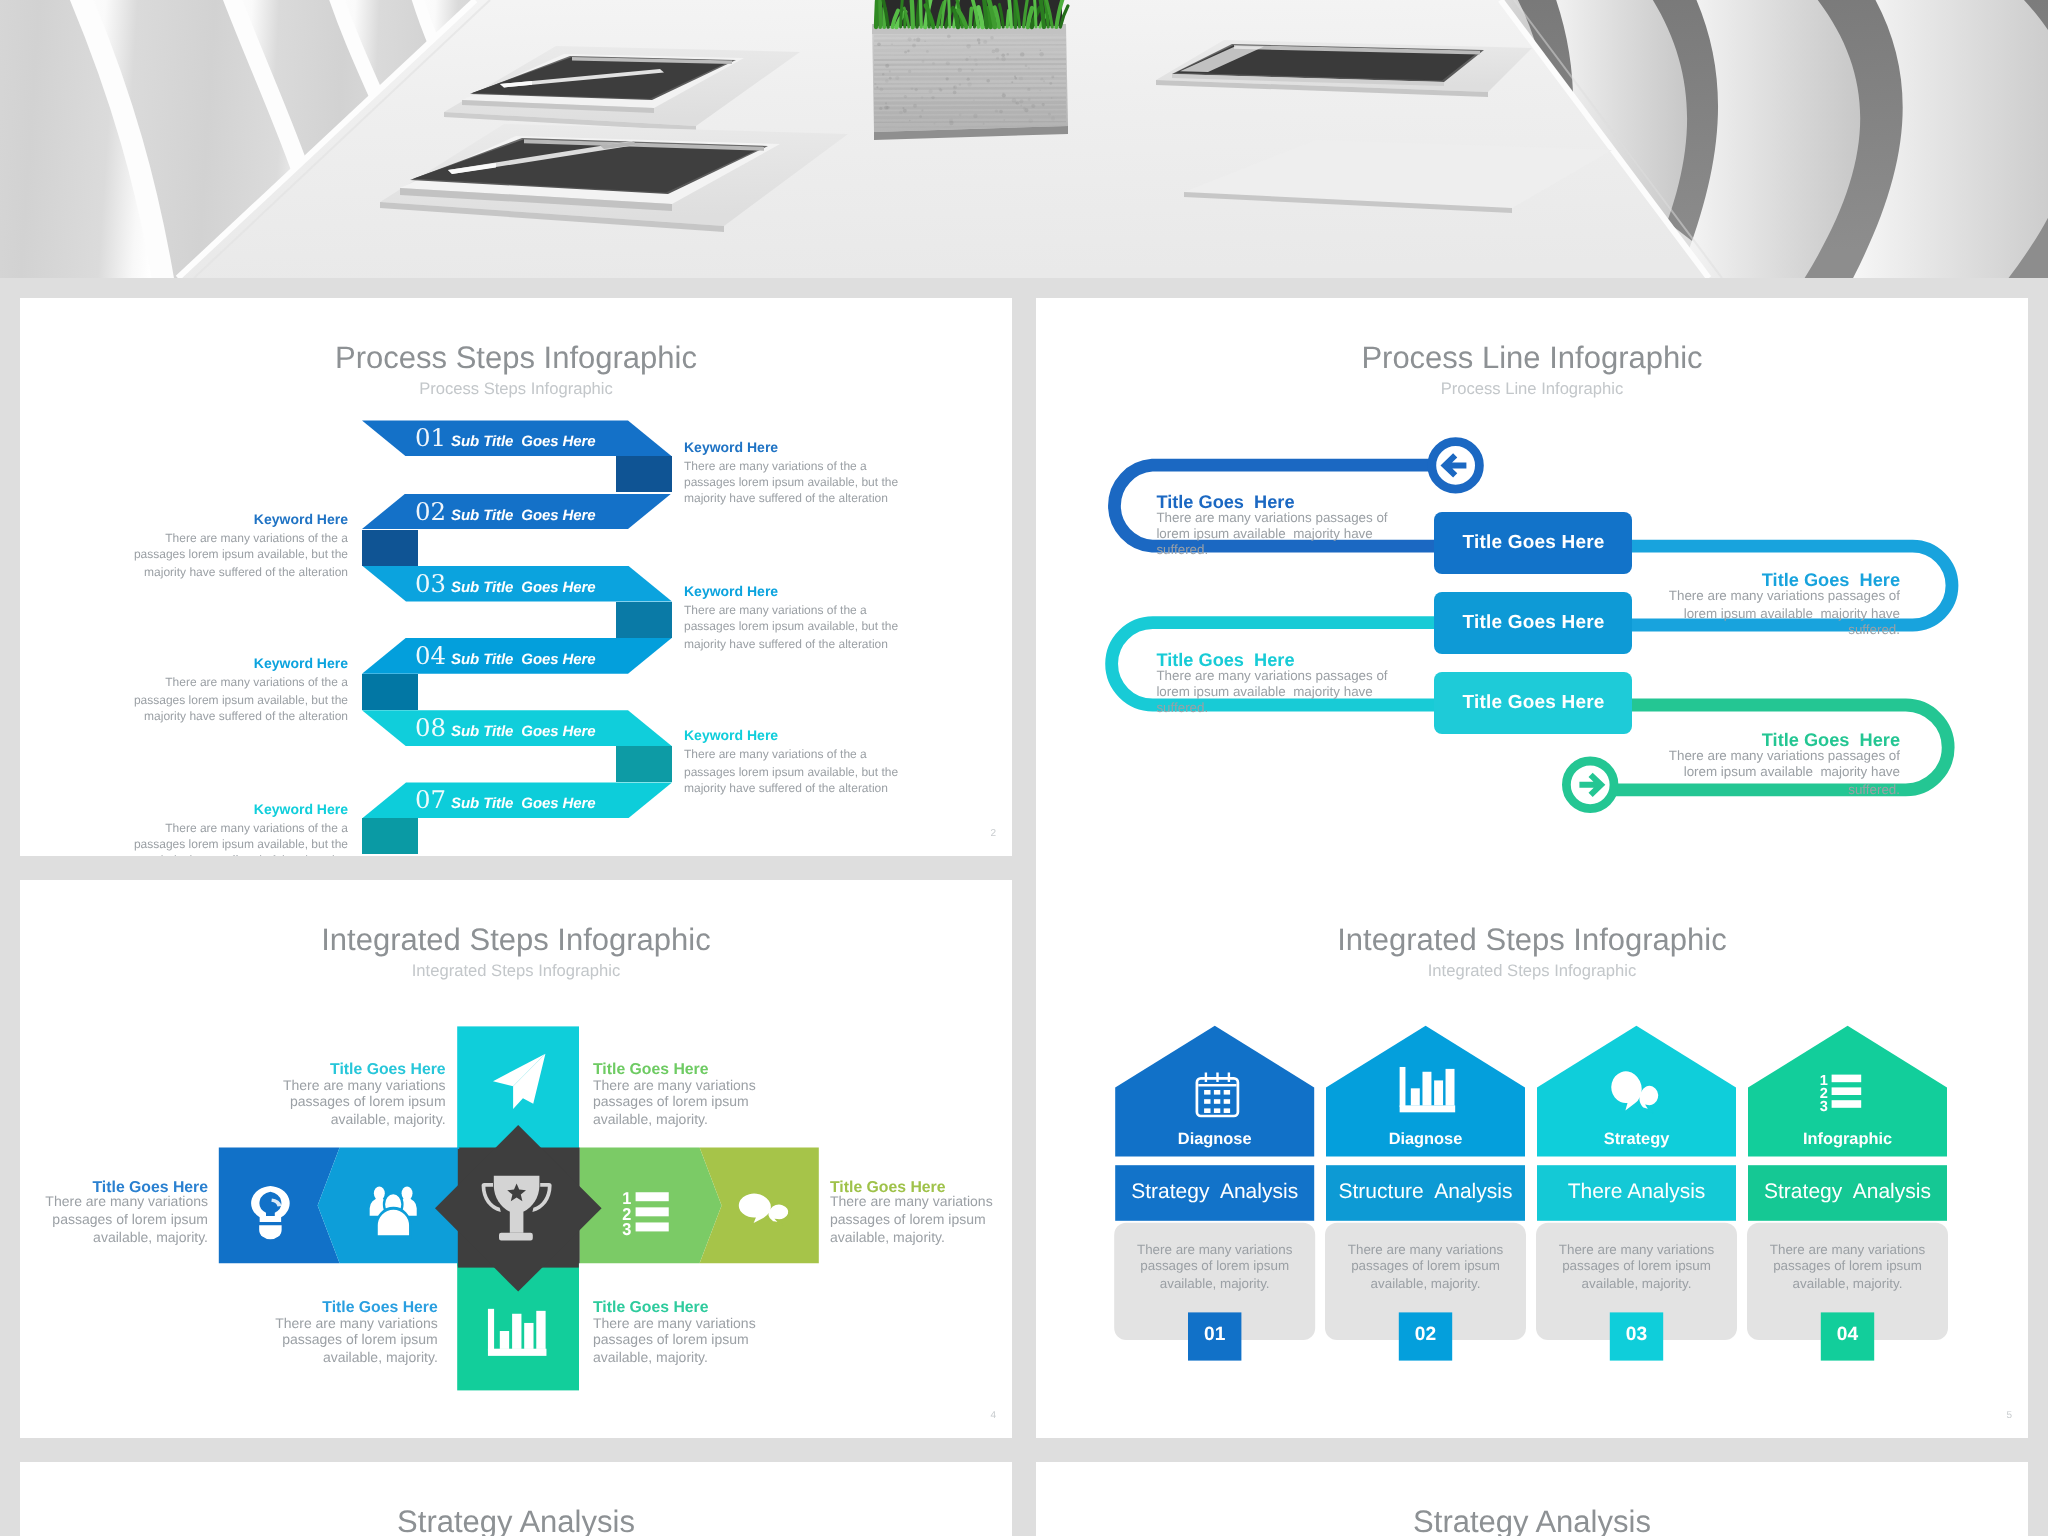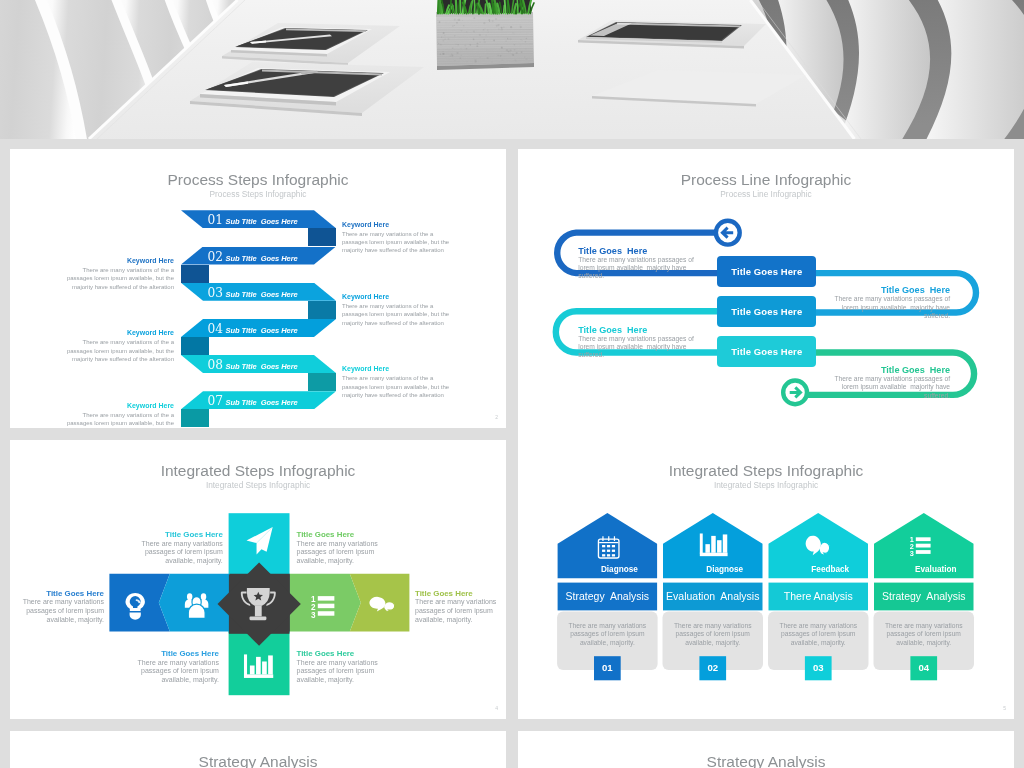--- a/index.html
+++ b/index.html
@@ -18,21 +18,21 @@
 #sl1 .band{position:absolute;height:18px;}
 #sl1 .rowtxt{position:absolute;top:0;height:18px;line-height:18px;white-space:pre;color:#fff;}
 #sl1 .rnum{font-size:12.2px;letter-spacing:0px;opacity:.93;font-weight:300;font-family:"DejaVu Serif",serif;}
 #sl1 .rlbl{font-size:7.5px;font-weight:bold;letter-spacing:-0.05px;margin-left:2.5px;font-style:italic;}
 #sl1 .fold{position:absolute;height:18px;}
 
 
 
 #sl4{--c1:#1171c8;--c2:#049fdc;--c3:#0fceda;--c4:#12ce9b;--b1:#1273c9;--b2:#0d9ad4;--b3:#14c9d6;--b4:#15c894;}
 #sl4 svg{position:absolute;left:0;top:0;}
-#sl4 .colname{position:absolute;text-align:center;color:#fff;font-size:8.2px;font-weight:bold;padding-left:12px;}
+#sl4 .colname{position:absolute;text-align:center;color:#fff;font-size:8.2px;font-weight:bold;}
 #sl4 .colbar{position:absolute;text-align:center;color:#fff;font-size:10.5px;white-space:pre;}
 #sl4 .colbody{position:absolute;text-align:center;color:#9ba0a5;font-size:6.7px;line-height:8.45px;}
 #sl4 .colnum{position:absolute;text-align:center;color:#fff;font-size:9.6px;font-weight:bold;}
 
 
 #sl3{--h1:#1171c8;--h2:#0d9ed9;--h3:#3e3e3e;--h4:#7bcb66;--h5:#a6c449;--v1:#0fceda;--v2:#12ce9b;
      --t1:#2a80d0;--t2:#27c6d9;--t3:#6ecb63;--t4:#9fc24a;--t5:#2a9fe0;--t6:#2ecb9d;}
 #sl3 svg{position:absolute;left:0;top:0;}
 .callout{position:absolute;}
 .callout .ch{font-size:7.9px;font-weight:bold;line-height:9.2px;}
@@ -628,36 +628,36 @@
 </svg>
 <div class="colname" style="left:39.6px;top:124.8px;width:99.5px">Diagnose</div>
 <div class="colbar" style="left:39.6px;top:142.6px;width:99.5px;height:27.8px;line-height:27.8px">Strategy  Analysis</div>
 <div class="colbody" style="left:39.6px;top:181.8px;width:99.5px">
         <div>There are many variations</div>
         <div>passages of lorem ipsum</div>
         <div>available, majority.</div>
       </div>
 <div class="colnum" style="left:76.0px;top:216.2px;width:26.7px;height:24.1px;line-height:24.1px">01</div>
 <div class="colname" style="left:145.0px;top:124.8px;width:99.5px">Diagnose</div>
-<div class="colbar" style="left:145.0px;top:142.6px;width:99.5px;height:27.8px;line-height:27.8px">Evaluation  Analysis</div>
+<div class="colbar" style="left:145.0px;top:142.6px;width:99.5px;height:27.8px;line-height:27.8px">Structure  Analysis</div>
 <div class="colbody" style="left:145.0px;top:181.8px;width:99.5px">
         <div>There are many variations</div>
         <div>passages of lorem ipsum</div>
         <div>available, majority.</div>
       </div>
 <div class="colnum" style="left:181.4px;top:216.2px;width:26.7px;height:24.1px;line-height:24.1px">02</div>
-<div class="colname" style="left:250.5px;top:124.8px;width:99.5px">Feedback</div>
+<div class="colname" style="left:250.5px;top:124.8px;width:99.5px">Strategy</div>
 <div class="colbar" style="left:250.5px;top:142.6px;width:99.5px;height:27.8px;line-height:27.8px">There Analysis</div>
 <div class="colbody" style="left:250.5px;top:181.8px;width:99.5px">
         <div>There are many variations</div>
         <div>passages of lorem ipsum</div>
         <div>available, majority.</div>
       </div>
 <div class="colnum" style="left:286.9px;top:216.2px;width:26.7px;height:24.1px;line-height:24.1px">03</div>
-<div class="colname" style="left:356.0px;top:124.8px;width:99.5px">Evaluation</div>
+<div class="colname" style="left:356.0px;top:124.8px;width:99.5px">Infographic</div>
 <div class="colbar" style="left:356.0px;top:142.6px;width:99.5px;height:27.8px;line-height:27.8px">Strategy  Analysis</div>
 <div class="colbody" style="left:356.0px;top:181.8px;width:99.5px">
         <div>There are many variations</div>
         <div>passages of lorem ipsum</div>
         <div>available, majority.</div>
       </div>
 <div class="colnum" style="left:392.4px;top:216.2px;width:26.7px;height:24.1px;line-height:24.1px">04</div>
 <div class="pagenum" style="right:8px;bottom:8px">5</div>
 </div>
   <div class="slide" id="sl5" style="left:10px;top:731px;width:496px;height:279px">

